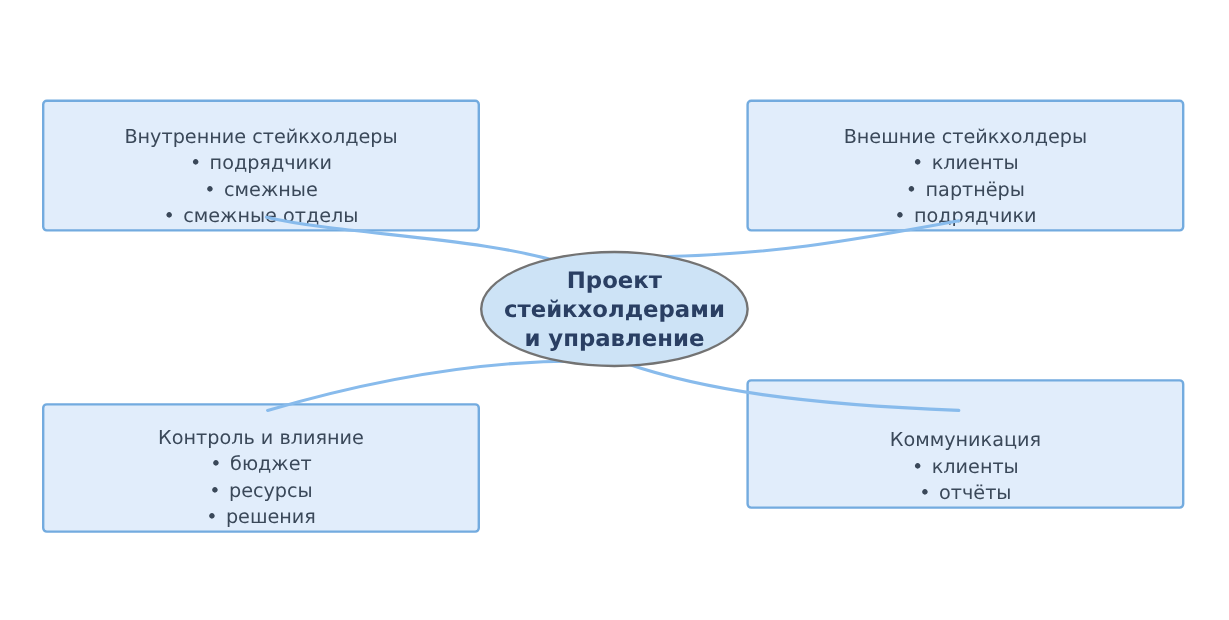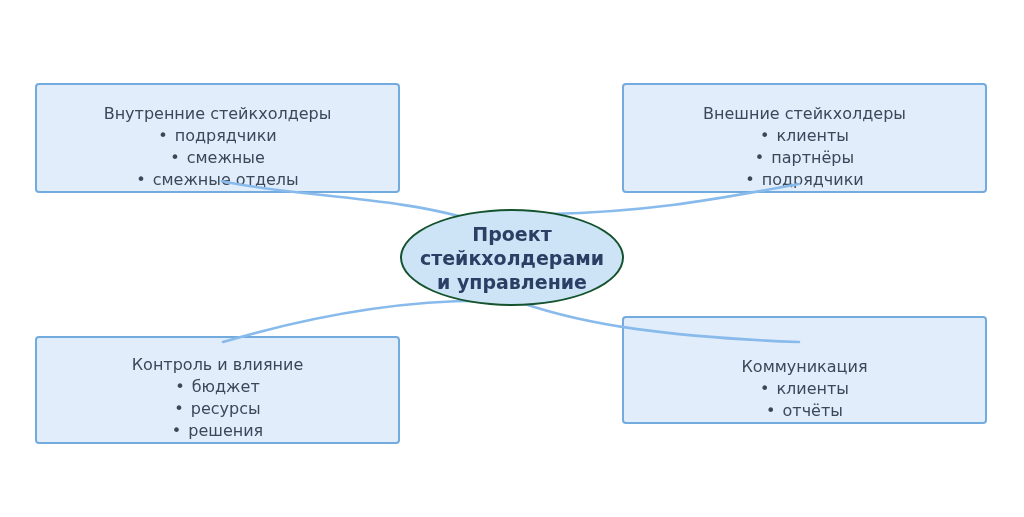--- a/index.html
+++ b/index.html
@@ -55,21 +55,21 @@
     stroke-linecap: round;
   }
   .center-ellipse {
     position: absolute;
     left: 400px;
     top: 209px;
     width: 224px;
     height: 97px;
     box-sizing: border-box;
     background: #cde3f6;
-    border: 2px solid #14532d;
+    border: 2px solid #737373;
     border-radius: 50%;
     display: flex;
     flex-direction: column;
     justify-content: center;
     align-items: center;
     text-align: center;
     color: #2a3f63;
     font-size: 19px;
     font-weight: bold;
     line-height: 24px;

